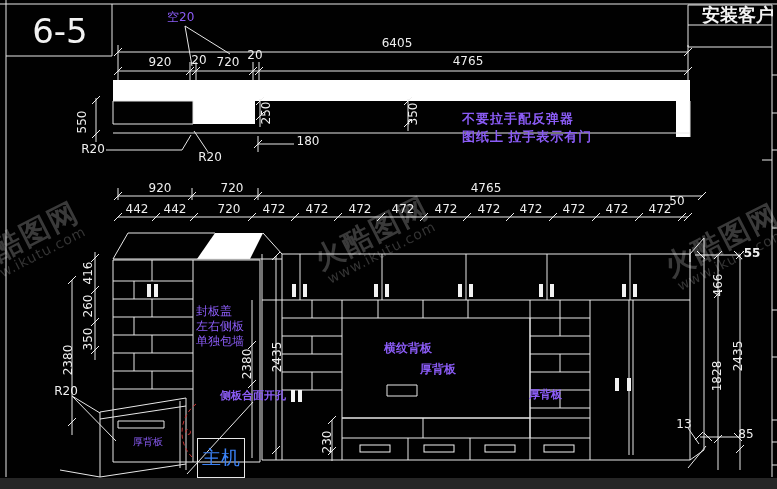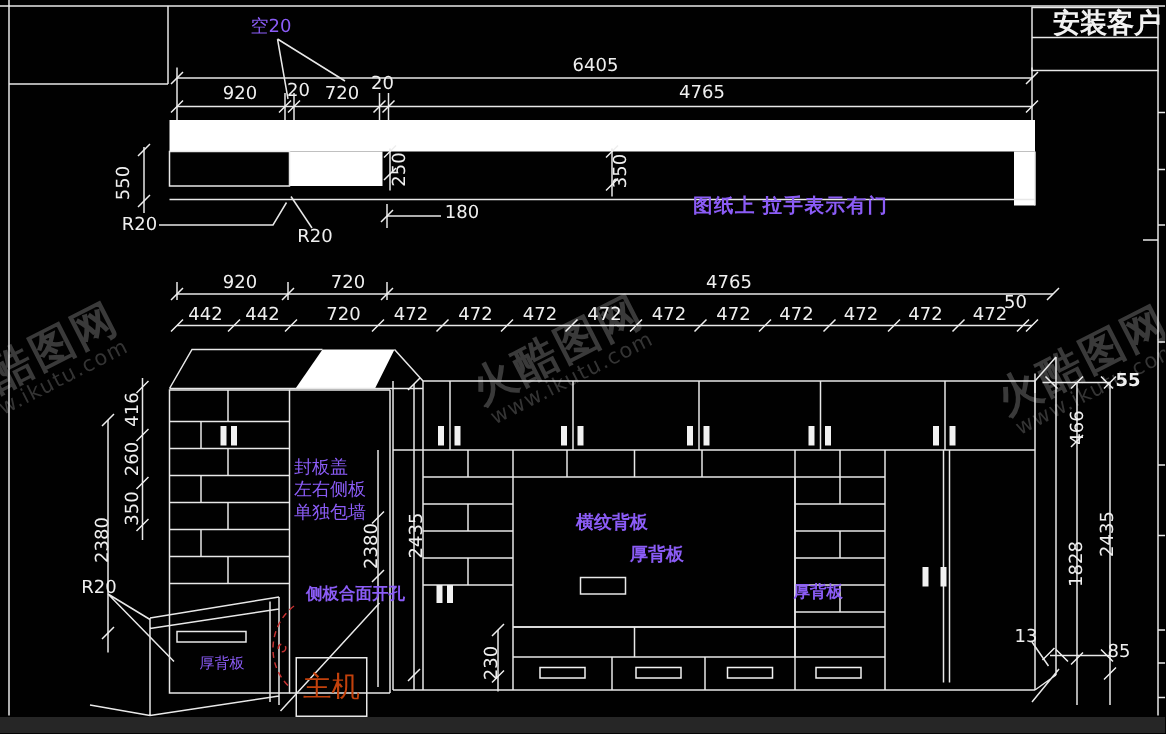--- a/index.html
+++ b/index.html
@@ -10,21 +10,21 @@
   .dim{position:absolute;white-space:nowrap;font-size:12px;color:#efefef;
        transform:translate(-50%,-50%);letter-spacing:0px;}
   .dim.rot{transform:translate(-50%,-50%) rotate(-90deg);}
   .cjk{position:absolute;white-space:nowrap;font-size:12px;color:#8b5cf6;}
   .note{font-size:13px;font-weight:bold;letter-spacing:1px;}
   .title-no{position:absolute;left:8px;top:6px;width:104px;height:50px;display:flex;
             align-items:center;justify-content:center;font-size:34px;color:#f2f2f2;}
   .client{position:absolute;left:688px;top:5px;width:100px;height:20px;display:flex;
           align-items:center;justify-content:center;font-size:18px;font-weight:bold;color:#f2f2f2;}
   .host-box{position:absolute;left:197px;top:438px;width:46px;height:38px;border:1px solid #e8e8e8;
-            display:flex;align-items:center;justify-content:center;font-size:19px;color:#c2410c;}
+            display:flex;align-items:center;justify-content:center;font-size:19px;color:#3b82f6;}
   .wm{position:absolute;width:190px;text-align:center;transform:rotate(-27deg);
       color:#3a3a3a;line-height:1.05;pointer-events:none;}
   .wm .b{font-size:29px;font-weight:bold;letter-spacing:2px;}
   .wm .u{font-size:14px;letter-spacing:1px;color:#343434;}
   .bottombar{position:absolute;left:0;top:478px;width:777px;height:11px;background:#262626;}
 </style>
 </head>
 <body>
 <div id="stage">
 
@@ -155,32 +155,34 @@
     <rect x="485" y="445" width="30" height="7"></rect>
     <rect x="544" y="445" width="30" height="7"></rect>
   </g>
 
   <g stroke="#c83232" fill="none" stroke-dasharray="4 3">
     <path d="M196 404 C180 416 176 442 193 458"></path>
     <circle cx="188" cy="432" r="2.5"></circle>
   </g>
 </svg>
 
+<div class="title-no">6-5</div>
 <div class="client">安装客户</div>
 <div class="cjk" style="left:167px;top:9px;font-size:12px;">空20</div>
+<div class="cjk note" style="left:462px;top:110px;">不要拉手配反弹器</div>
 <div class="cjk note" style="left:462px;top:128px;font-family:Liberation Serif, serif;">图纸上 拉手表示有门</div>
 
 <div class="cjk" style="left:196px;top:303px;">封板盖</div>
 <div class="cjk" style="left:196px;top:318px;">左右侧板</div>
 <div class="cjk" style="left:196px;top:333px;">单独包墙</div>
 <div class="cjk" style="left:384px;top:340px;font-weight:bold;">横纹背板</div>
 <div class="cjk" style="left:420px;top:361px;font-weight:bold;">厚背板</div>
 <div class="cjk" style="left:529px;top:387px;font-size:11px;font-weight:bold;">厚背板</div>
 <div class="cjk" style="left:133px;top:435px;font-size:10px;">厚背板</div>
-<div class="cjk" style="left:204px;top:388px;font-size:11px;font-weight:bold;">侧板合面开孔</div>
+<div class="cjk" style="left:220px;top:388px;font-size:11px;font-weight:bold;">侧板合面开孔</div>
 <div class="host-box">主机</div>
 
 <div id="dims-layer" class="abs" style="left:0;top:0;width:777px;height:403px;">
       <span class="dim" style="left: 397px; top: 43px;">6405</span>
       <span class="dim" style="left: 160px; top: 62px;">920</span>
       <span class="dim" style="left: 199px; top: 60px;">20</span>
       <span class="dim" style="left: 228px; top: 62px;">720</span>
       <span class="dim" style="left: 255px; top: 55px;">20</span>
       <span class="dim" style="left: 468px; top: 61px;">4765</span>
       <span class="dim rot" style="left: 82px; top: 122px;">550</span>

